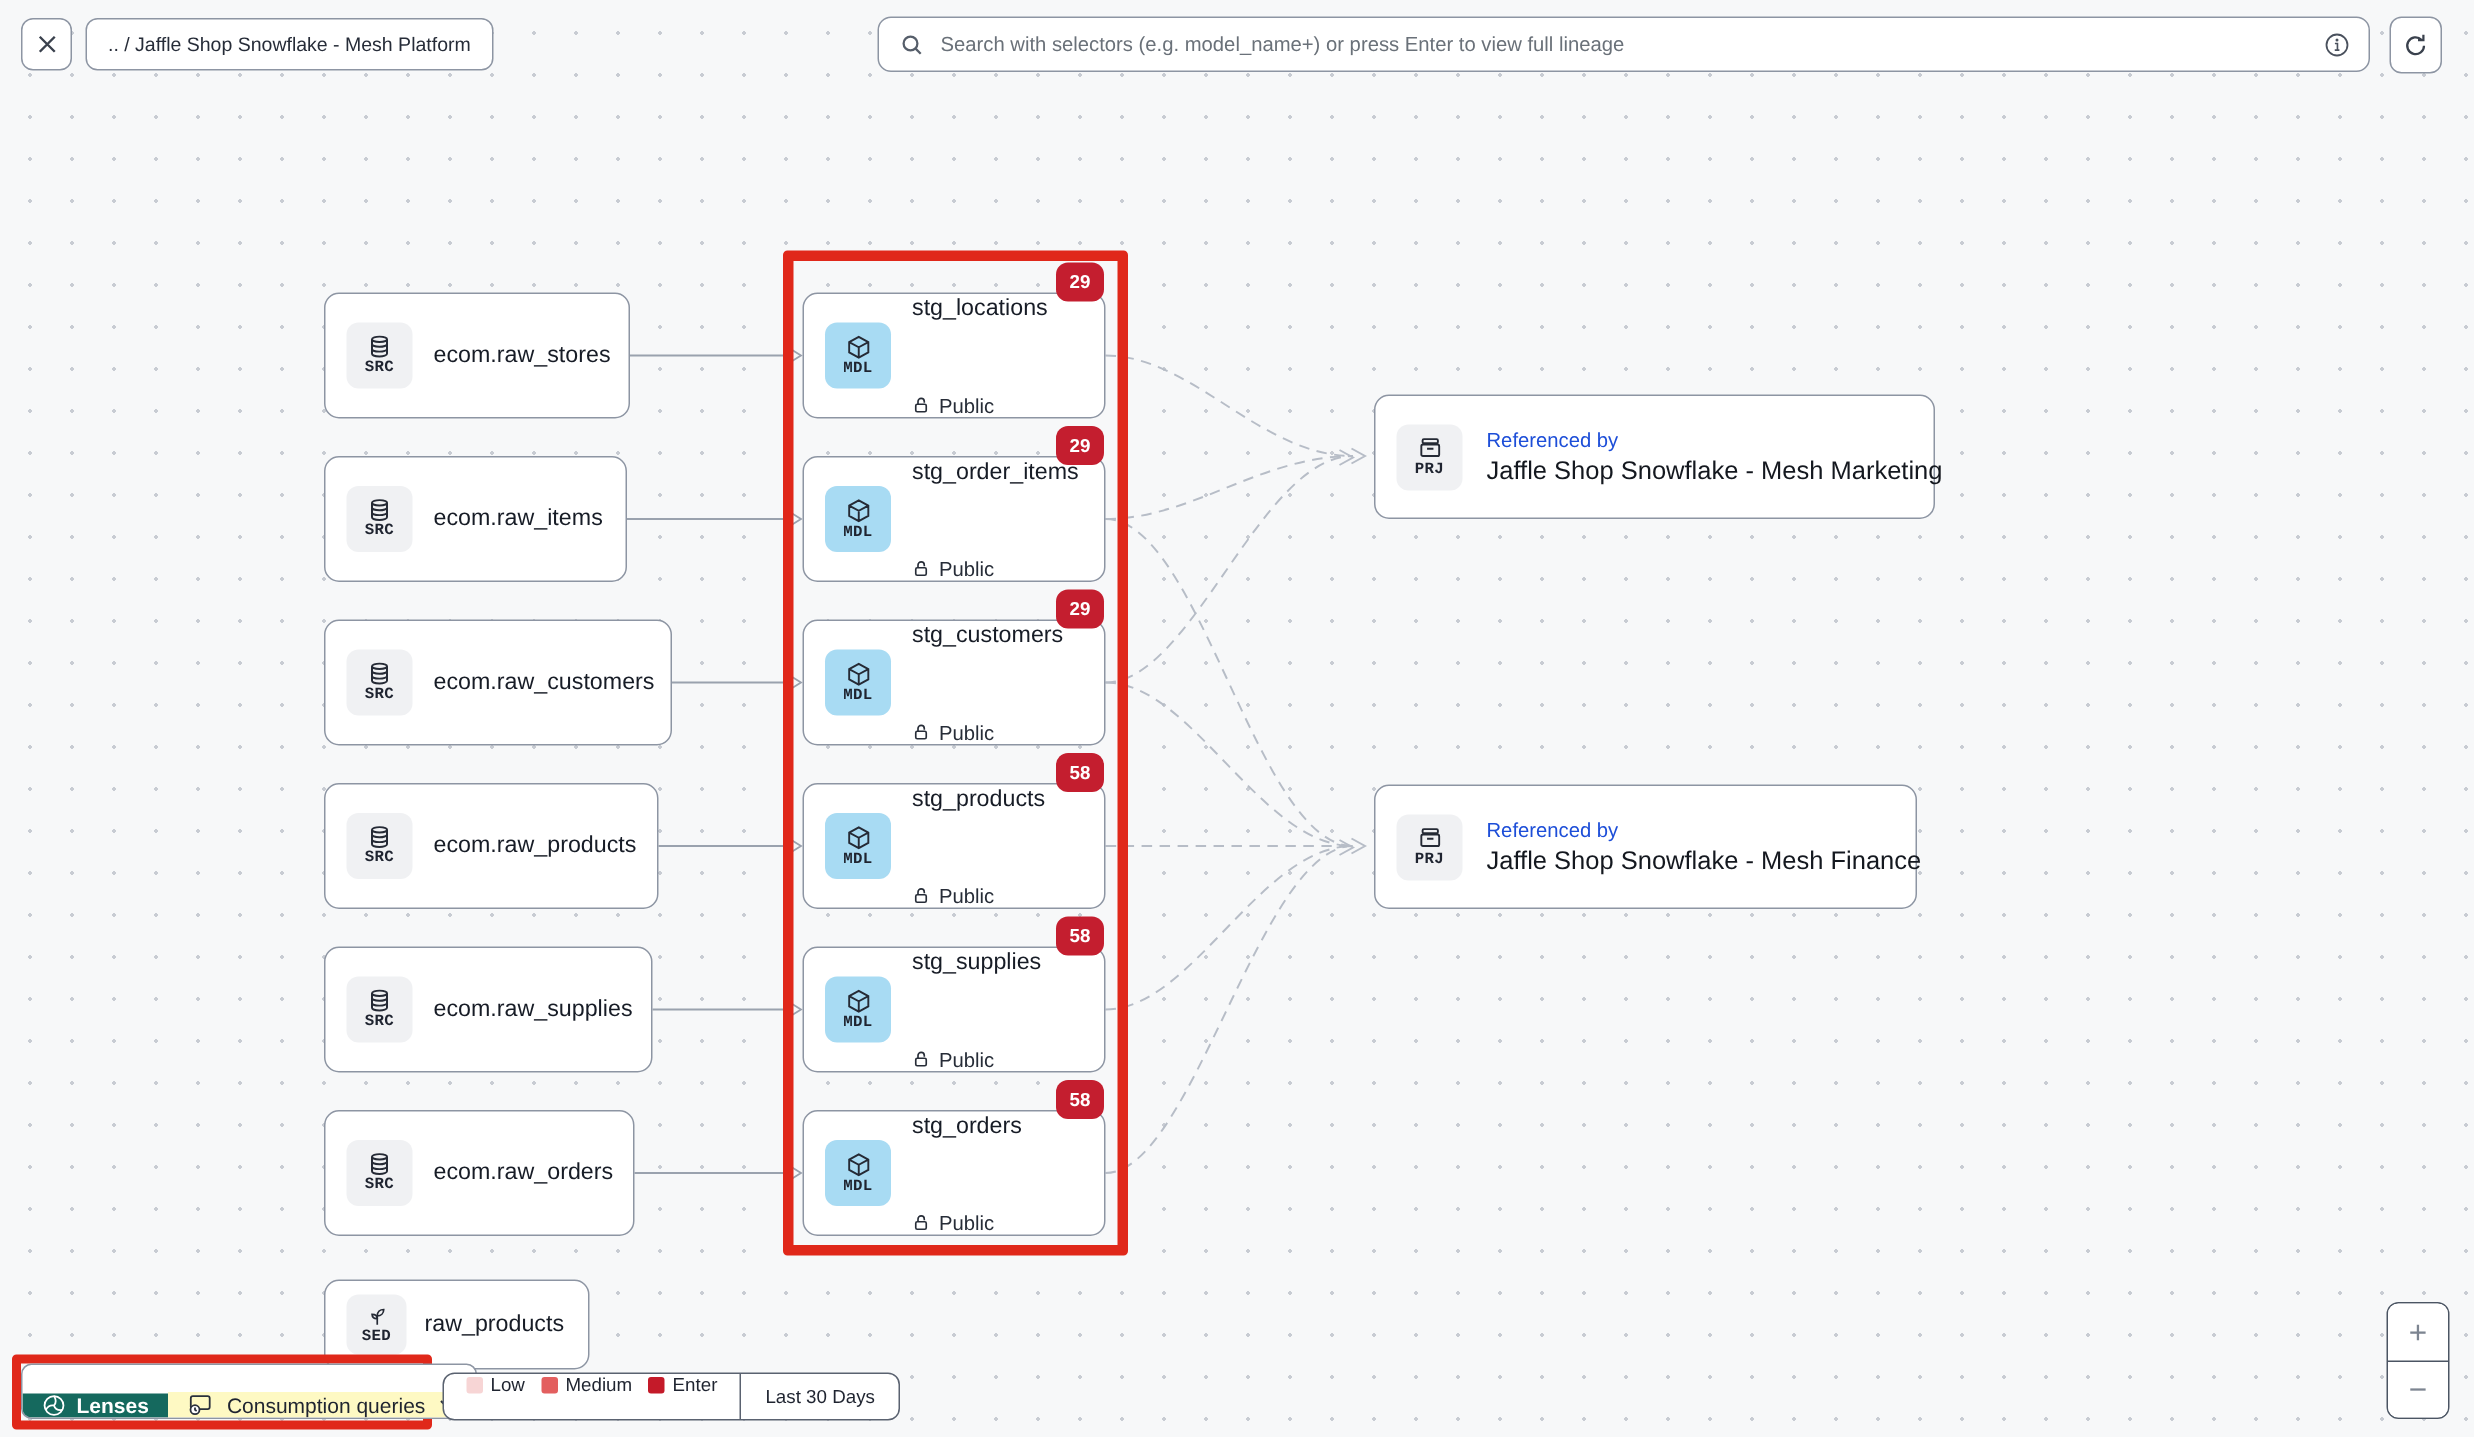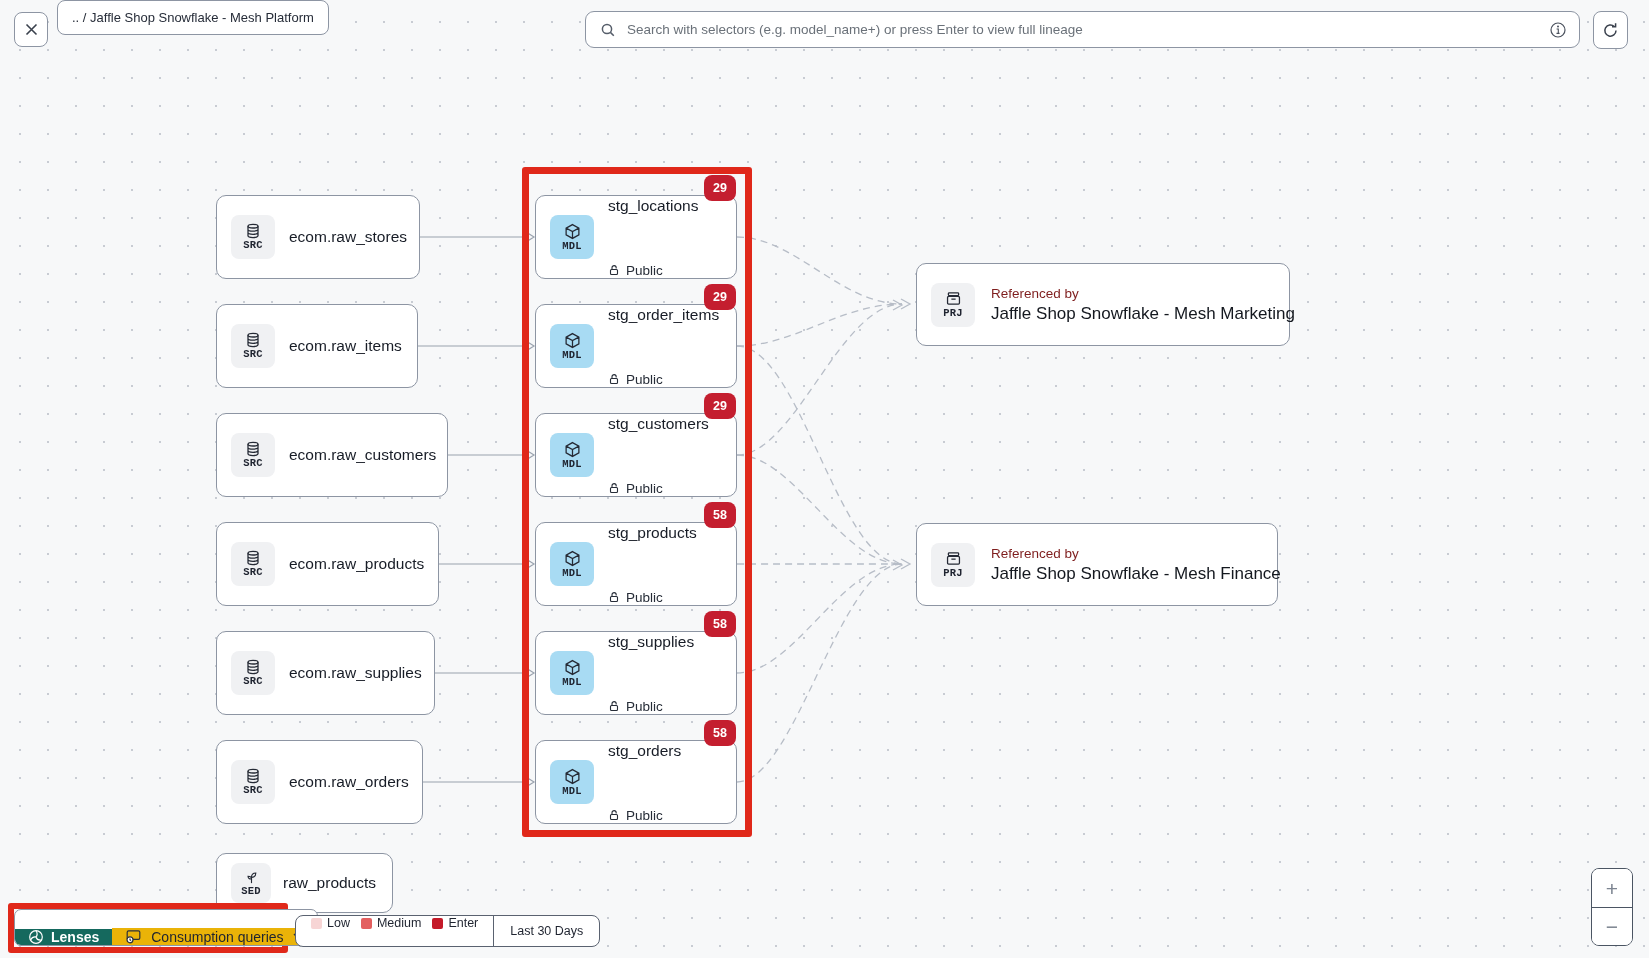--- a/index.html
+++ b/index.html
@@ -42,37 +42,37 @@
   .iconbox .tname{font-size:10.5px;font-weight:700;color:#1f2430;letter-spacing:.2px;line-height:11px;}
   .node-label{font-size:15.5px;color:#171c26;}
   .mdl-text{display:flex;flex-direction:column;gap:3px;}
   .access{display:flex;align-items:center;gap:6px;font-size:13.5px;color:#272d38;margin-top:45px;}
   .badge{
     position:absolute;right:0;top:-21px;height:26px;min-width:14px;
     background:#c41e2f;color:#fff;font-size:12.5px;font-weight:700;
     border-radius:8px;padding:0 9px;display:flex;align-items:center;justify-content:center;
   }
   .prj-text{display:flex;flex-direction:column;gap:3px;}
-  .prj-kicker{font-size:13.5px;color:#7f1d1d;}
+  .prj-kicker{font-size:13.5px;color:#1d4ed8;}
   .prj-name{font-size:17px;color:#14181f;}
   .sed .iconbox{width:40px;height:40px;}
   
   .hl{position:absolute;border:7px solid #e0281a;border-radius:3px;z-index:3;pointer-events:none;box-sizing:border-box;}
   
   .lens-wrap{
     left:14px;top:909px;height:37px;z-index:4;display:flex;align-items:flex-end;
     background:#fff;border:1.3px solid #8d95a3;border-radius:7px;overflow:hidden;box-sizing:border-box;
   }
   .lens-btn{
     background:#15695e;color:#fff;display:flex;align-items:center;gap:7px;
     padding:0 13px;font-size:14px;font-weight:600;border:none;cursor:pointer;
     font-family:"Liberation Sans",sans-serif;
   }
   .query-btn{
-    background:#eab308;display:flex;align-items:center;gap:9px;padding:0 13px;
+    background:#fef9c3;display:flex;align-items:center;gap:9px;padding:0 13px;
     font-size:14px;color:#1f2430;border:none;cursor:pointer;
     font-family:"Liberation Sans",sans-serif;
   }
   .legendbar{
     left:295px;top:915px;height:32px;z-index:4;display:flex;align-items:stretch;
     background:#fff;border:1.3px solid #5a6270;border-radius:8px;box-sizing:border-box;
   }
   .legend-items{display:flex;align-items:flex-start;gap:11px;padding:0 15px;}
   .legend-item{display:flex;align-items:center;gap:5px;font-size:12.5px;color:#1f2430;}
   .swatch{width:11px;height:11px;border-radius:2px;display:inline-block;}
@@ -130,21 +130,21 @@
     <polyline points="893,560 902,565 893,570"></polyline>
   </g>
 </svg>
 
 <button class="pill abs" style="left:14px;top:12px;width:34px;height:35px;padding:0;cursor:pointer;">
   <svg width="15" height="15" viewBox="0 0 15 15">
     <path d="M2.5 2.5 L12.5 12.5 M12.5 2.5 L2.5 12.5" stroke="#3a414d" stroke-width="1.6" fill="none"></path>
   </svg>
 </button>
 
-<div class="pill abs breadcrumb" style="left:57px;top:0;height:35px;cursor:pointer;justify-content:center;">
+<div class="pill abs breadcrumb" style="left:57px;top:12px;height:35px;cursor:pointer;justify-content:center;">
   <span>.. / Jaffle Shop Snowflake - Mesh Platform</span>
 </div>
 
 <div class="pill abs searchbar">
   <svg width="16" height="16" viewBox="0 0 16 16">
     <circle cx="7" cy="7" r="4.6" stroke="#565e6a" stroke-width="1.5" fill="none"></circle>
     <line x1="10.4" y1="10.4" x2="13.8" y2="13.8" stroke="#565e6a" stroke-width="1.5"></line>
   </svg>
   <input type="text" placeholder="Search with selectors (e.g. model_name+) or press Enter to view full lineage" style="">
   <svg style="cursor:pointer" width="18" height="18" viewBox="0 0 18 18">

